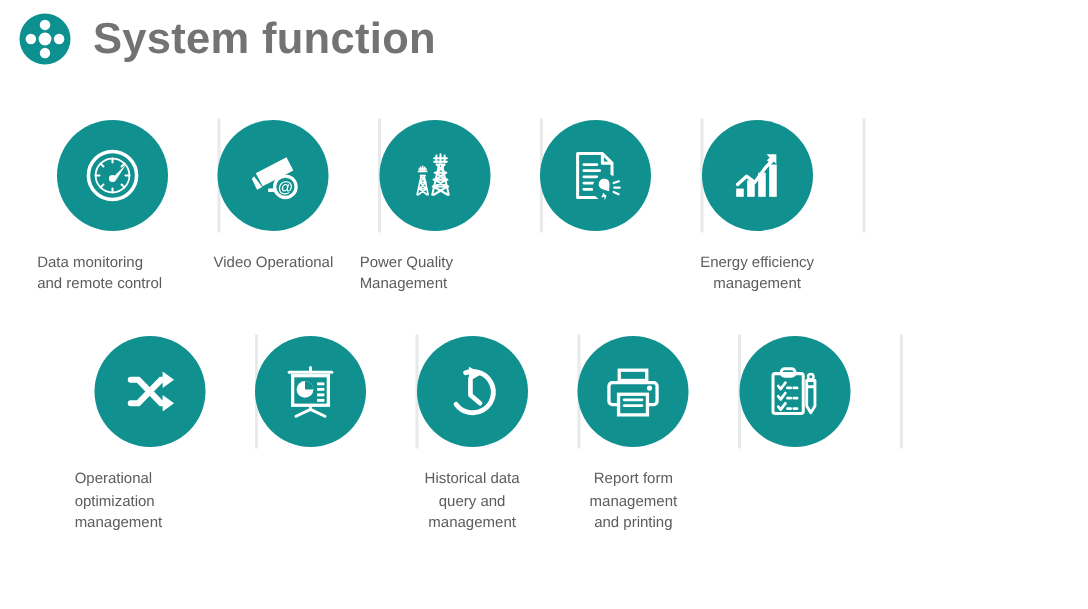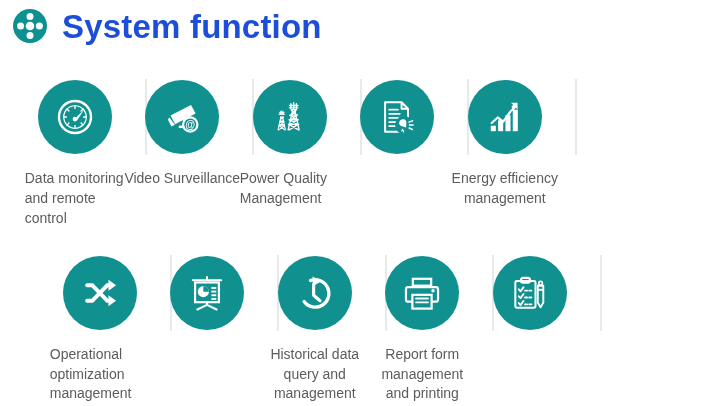--- a/index.html
+++ b/index.html
@@ -31,23 +31,23 @@
     display: flex;
     align-items: center;
     gap: 12px;
   }
   .header-badge {
     width: 40px;
     height: 40px;
     flex: 0 0 40px;
   }
   .header-title {
-    font-size: 33px;
+    font-size: 29px;
     font-weight: bold;
-    color: #1d4ed8;
+    color: #737373;
     letter-spacing: 0.2px;
     line-height: 1;
     white-space: nowrap;
   }
 
   
   .grid {
     position: absolute;
     left: 0;
     top: 66px;
@@ -76,21 +76,21 @@
     background: #119090;
     display: flex;
     align-items: center;
     justify-content: center;
     margin-top: 14px;
   }
   .icon-wrap svg { display: block; }
 
   .cell-label {
     margin-top: 15px;
-    font-size: 14px;
+    font-size: 10px;
     line-height: 1.42;
     color: #5b5c5e;
     text-align: center;
     width: 128px;
     white-space: pre-line;
   }
   .cell-label.left { text-align: left; width: 100px; margin-left: 0; align-self: center; }
   .cell-label.wide { width: 150px; }
 
   
@@ -160,21 +160,21 @@
             <g fill="#ffffff">
               <path d="M11.5 22.3 L33.8 10.8 L38.8 20.3 L16.5 31.8 Z"></path>
               <path d="M10.2 24.6 L16.2 32.4 L12.4 34.3 L8.6 26.6 Z"></path>
               <rect x="25.5" y="26.5" width="2.6" height="8.5"></rect>
               <rect x="20.5" y="33.4" width="12" height="2.6"></rect>
             </g>
             <circle cx="33" cy="32.2" r="7.8" fill="#119090" stroke="#ffffff" stroke-width="2.4"></circle>
             <text x="33" y="36.2" font-family="'Liberation Sans', sans-serif" font-size="11" font-weight="bold" fill="#ffffff" text-anchor="middle">@</text>
           </svg>
         </div>
-        <div class="cell-label">Video Surveillance</div>
+        <div class="cell-label">Video Operational</div>
       </div>
 
       <div class="cell">
         <div class="icon-wrap">
           <svg viewBox="0 0 48 48" width="44" height="44" aria-hidden="true">
             <g stroke="#ffffff" stroke-width="1.5" fill="none" stroke-linecap="round">
 
               <path d="M22 38 L27 16 M34 38 L29 16"></path>
               <path d="M26.2 16 h3.6"></path>
               <path d="M23.4 11.5 h9.2 M23.4 14 h9.2"></path>

